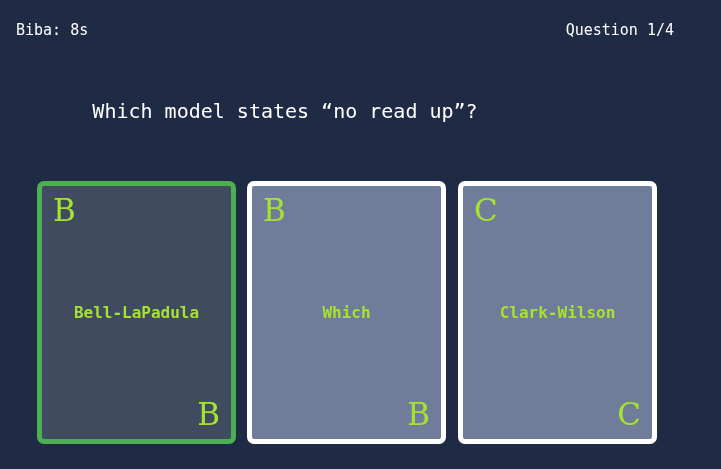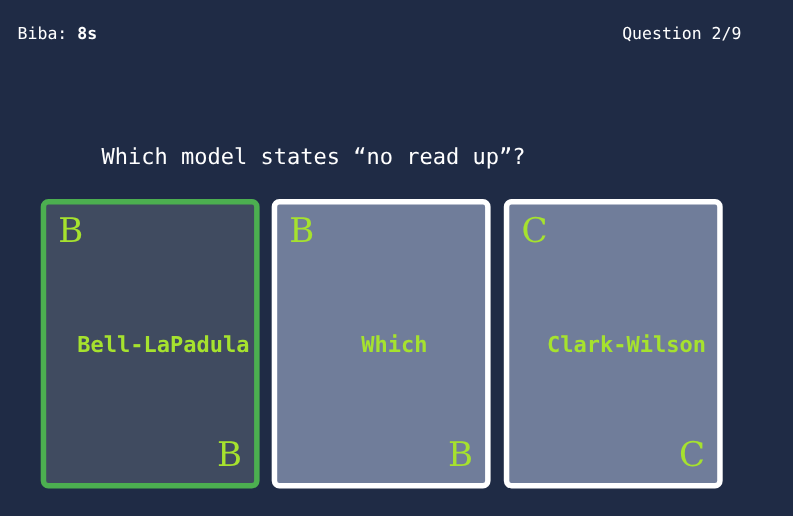--- a/index.html
+++ b/index.html
@@ -26,42 +26,41 @@
   #timer {
     position: absolute;
     left: 16px;
     top: 21px;
     font-size: 15px;
     color: #ffffff;
     white-space: pre;
     letter-spacing: 0px;
   }
   #timer .val {
-    font-weight: bold;
+    font-weight: normal;
   }
   #qcounter {
     position: absolute;
     right: 47px;
     top: 21px;
     font-size: 15px;
     color: #ffffff;
     white-space: pre;
   }
 
   
   #prompt {
     position: absolute;
     left: 0;
     top: 99px;
     width: 570px;
     text-align: center;
     font-size: 20px;
     color: #ffffff;
     white-space: pre;
-    margin-top: 31px;
   }
 
   
   #card-row {
     position: absolute;
     left: 37px;
     top: 181px;
     width: 620px;
     height: 263px;
   }
@@ -106,34 +105,33 @@
   .card-label {
     position: absolute;
     left: 0;
     top: 0;
     width: 100%;
     height: 100%;
     display: flex;
     align-items: center;
     justify-content: center;
     font-family: "DejaVu Sans Mono", monospace;
-    font-size: 20px;
+    font-size: 16px;
     font-weight: bold;
     color: #a6e22e;
     white-space: pre;
     text-align: center;
-    padding-left: 12px;
   }
 </style>
 </head>
 <body>
 
 <div id="hud">
   <div id="timer"><span>Biba: </span><span class="val">8s</span></div>
-  <div id="qcounter">Question 2/9</div>
+  <div id="qcounter">Question 1/4</div>
 </div>
 
 <div id="prompt">Which model states “no read up”?</div>
 
 <div id="card-row">
 
   <div class="card pos0 selected">
     <span class="corner tl">B</span>
     <span class="card-label">Bell-LaPadula</span>
     <span class="corner br">B</span>

